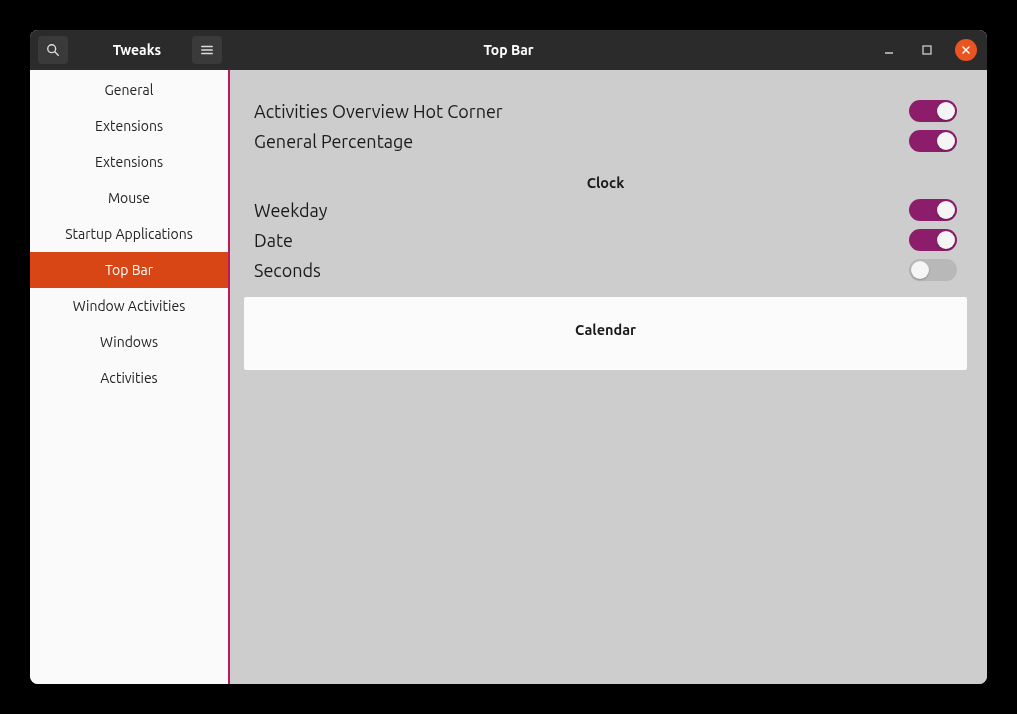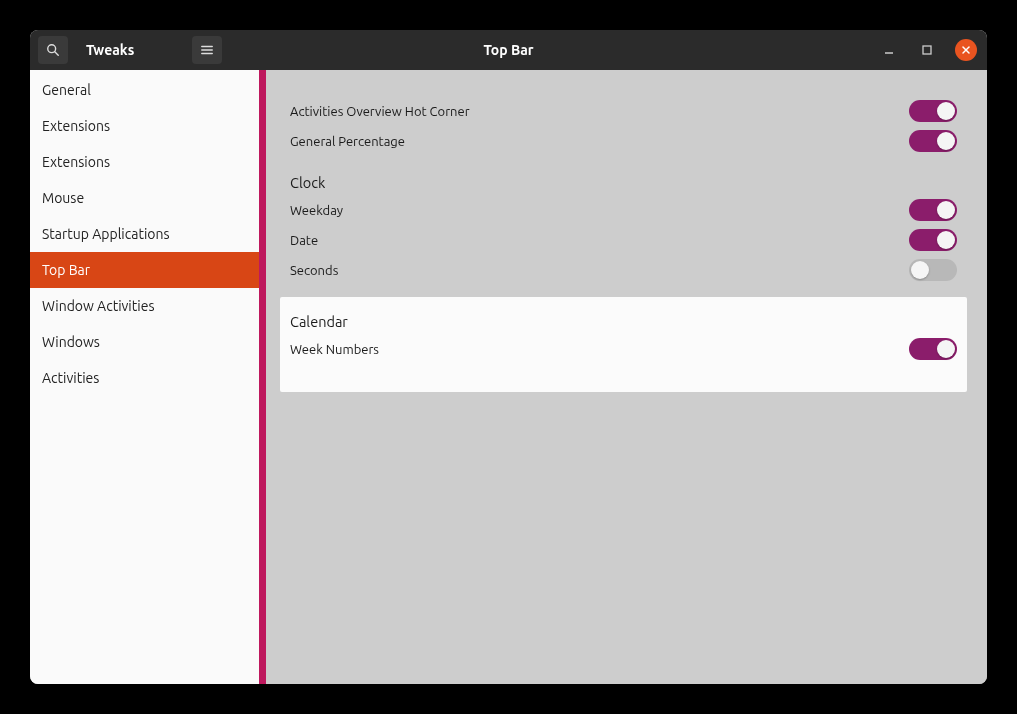--- a/index.html
+++ b/index.html
@@ -19,20 +19,21 @@
     }
     .window {
       width: 957px;
       height: 654px;
       background: #cdcdcd;
       border-radius: 8px;
       overflow: hidden;
       display: flex;
       flex-direction: column;
       box-shadow: 0 2px 8px rgba(0,0,0,0.5);
+      text-align: center;
     }
     .titlebar {
       height: 40px;
       background: #2b2b2b;
       display: flex;
       align-items: center;
       color: #fff;
       position: relative;
     }
     .titlebar-left {
@@ -94,23 +95,23 @@
       display: flex;
       align-items: center;
       justify-content: center;
     }
     .body {
       flex: 1;
       display: flex;
       min-height: 0;
     }
     .sidebar {
-      width: 236px;
+      width: 200px;
       background: #fafafa;
-      border-right: 7px solid #be185d;
+      border-right: 2px solid #be185d;
       display: flex;
       flex-direction: column;
       padding-top: 2px;
     }
     .sidebar-item {
       padding: 10px 12px;
       font-size: 14px;
       color: #222;
       cursor: pointer;
     }
@@ -123,40 +124,40 @@
       background: #cdcdcd;
       padding: 18px 20px 18px 14px;
       overflow-y: auto;
     }
     .section {
       padding: 8px 10px 6px 10px;
     }
     .section.highlight {
       background: #fbfbfb;
       border-radius: 2px;
-      padding-top: 12px;
+      padding-top: 20px;
       padding-bottom: 28px;
       margin-top: 6px;
     }
     .section-heading {
-      font-weight: 400;
+      font-weight: 700;
       color: #1a1a1a;
       font-size: 14.5px;
       margin-bottom: 4px;
       margin-top: 4px;
     }
     .row {
       display: flex;
       align-items: center;
       justify-content: space-between;
       padding: 4px 0 4px 0;
       min-height: 28px;
     }
     .row-label {
-      font-size: 13px;
+      font-size: 18px;
       color: #1a1a1a;
     }
     .switch {
       width: 48px;
       height: 22px;
       border-radius: 11px;
       position: relative;
       cursor: pointer;
     }
     .switch.on {
@@ -270,23 +271,17 @@
         <div class="row">
           <span class="row-label">Seconds</span>
           <div class="switch off">
               <div class="switch-knob"></div>
             </div>
         </div>
       </div>
 
       <div class="section highlight">
         <div class="section-heading">Calendar</div>
-        <div class="row">
-          <span class="row-label">Week Numbers</span>
-          <div class="switch on">
-              <div class="switch-knob"></div>
-            </div>
-        </div>
       </div>
 
     </div>
   </div>
 </div>
 
 </body></html>

